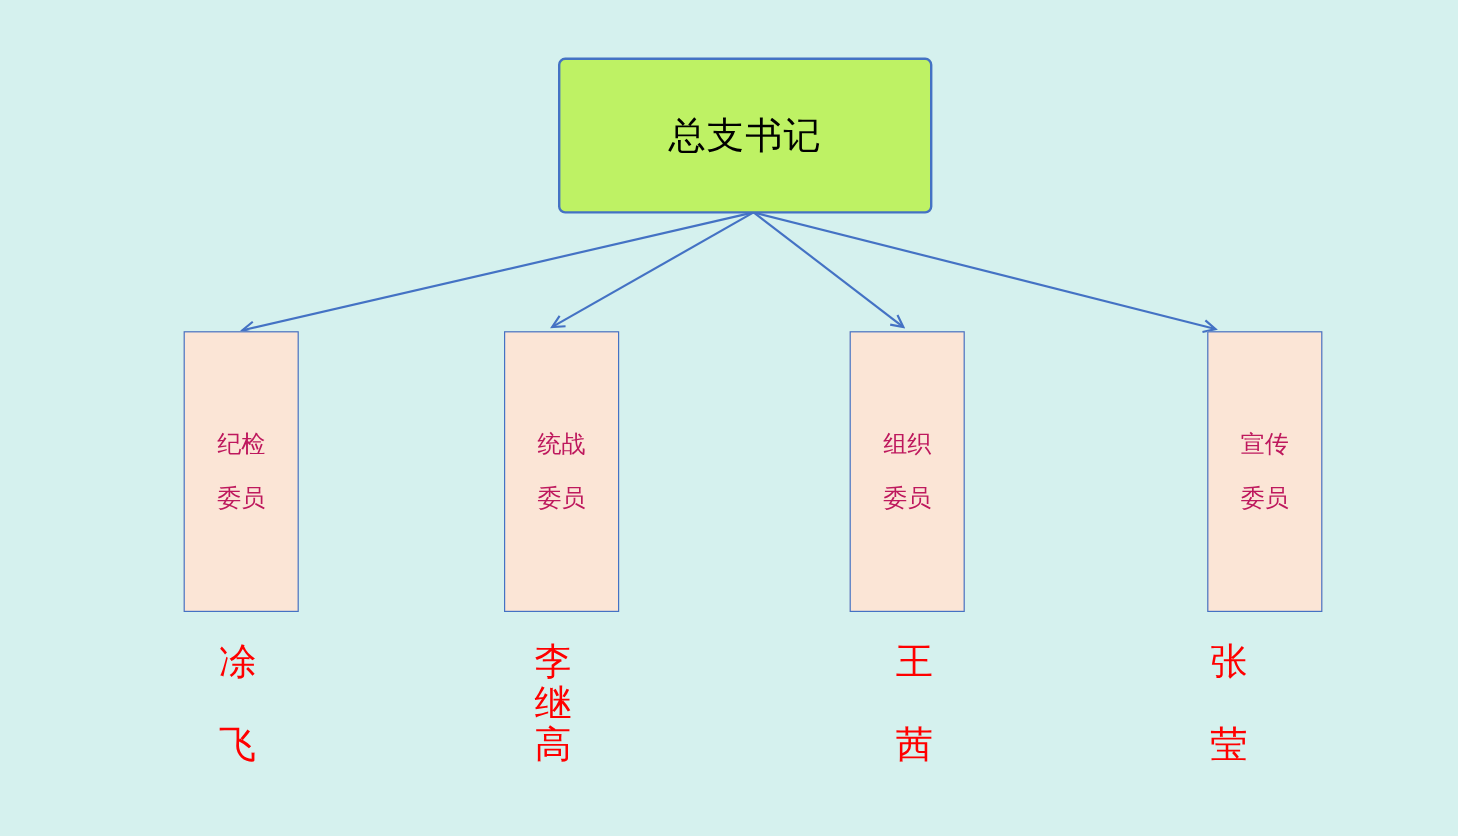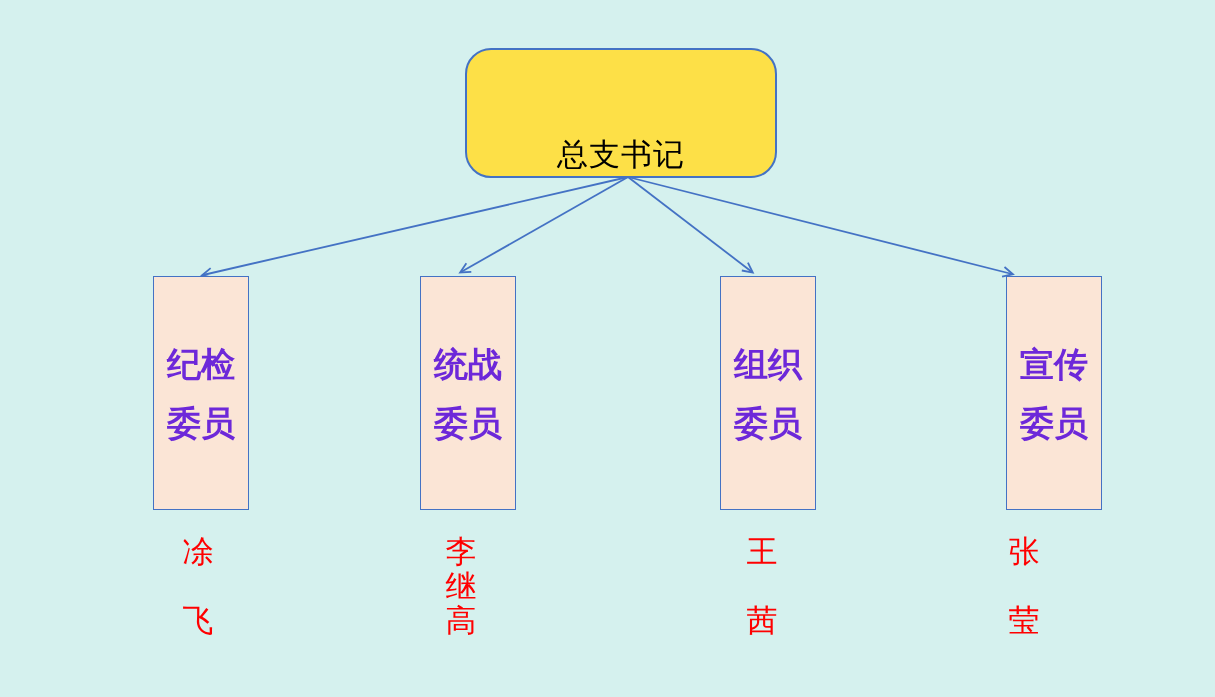--- a/index.html
+++ b/index.html
@@ -19,27 +19,27 @@
   svg.connectors {
     position: absolute;
     left: 0; top: 0;
     width: 1215px; height: 697px;
     pointer-events: none;
   }
   .root-box {
     position: absolute;
     left: 465px; top: 48px;
     width: 312px; height: 130px;
-    background: #fde047;
+    background: #bef264;
     border: 2px solid #4472c4;
-    border-radius: 26px;
+    border-radius: 6px;
     display: flex;
     flex-direction: column;
     align-items: center;
-    justify-content: flex-end;
+    justify-content: center;
     gap: 4px;
   }
   .root-title {
     font-size: 31px;
     color: #000000;
     letter-spacing: 1px;
   }
   .root-name {
     font-size: 31px;
     color: #ff0000;
@@ -52,29 +52,28 @@
     width: 96px; height: 234px;
     background: #fbe5d6;
     border: 1.5px solid #4472c4;
     display: flex;
     flex-direction: column;
     align-items: center;
     justify-content: center;
     gap: 25px;
   }
   .branch-box .branch-line {
-    font-size: 34px;
-    color: #6d28d9;
+    font-size: 20px;
+    color: #be185d;
     line-height: 1;
     white-space: nowrap;
-    font-weight: bold;
   }
   .b1 { left: 153px; }
   .b2 { left: 420px; }
-  .b3 { left: 708px; margin-left: 12px; }
+  .b3 { left: 708px; }
   .b4 { left: 1006px; }
   .person-name {
     position: absolute;
     top: 536px;
     height: 100px;
     width: 44px;
     display: flex;
     flex-direction: column;
     align-items: center;
     justify-content: space-between;

